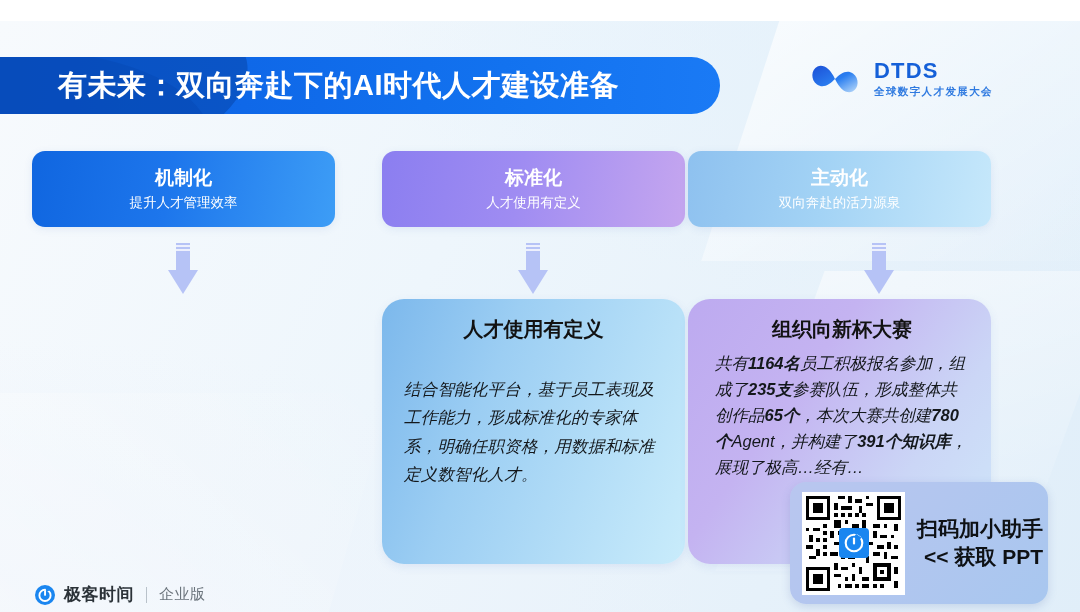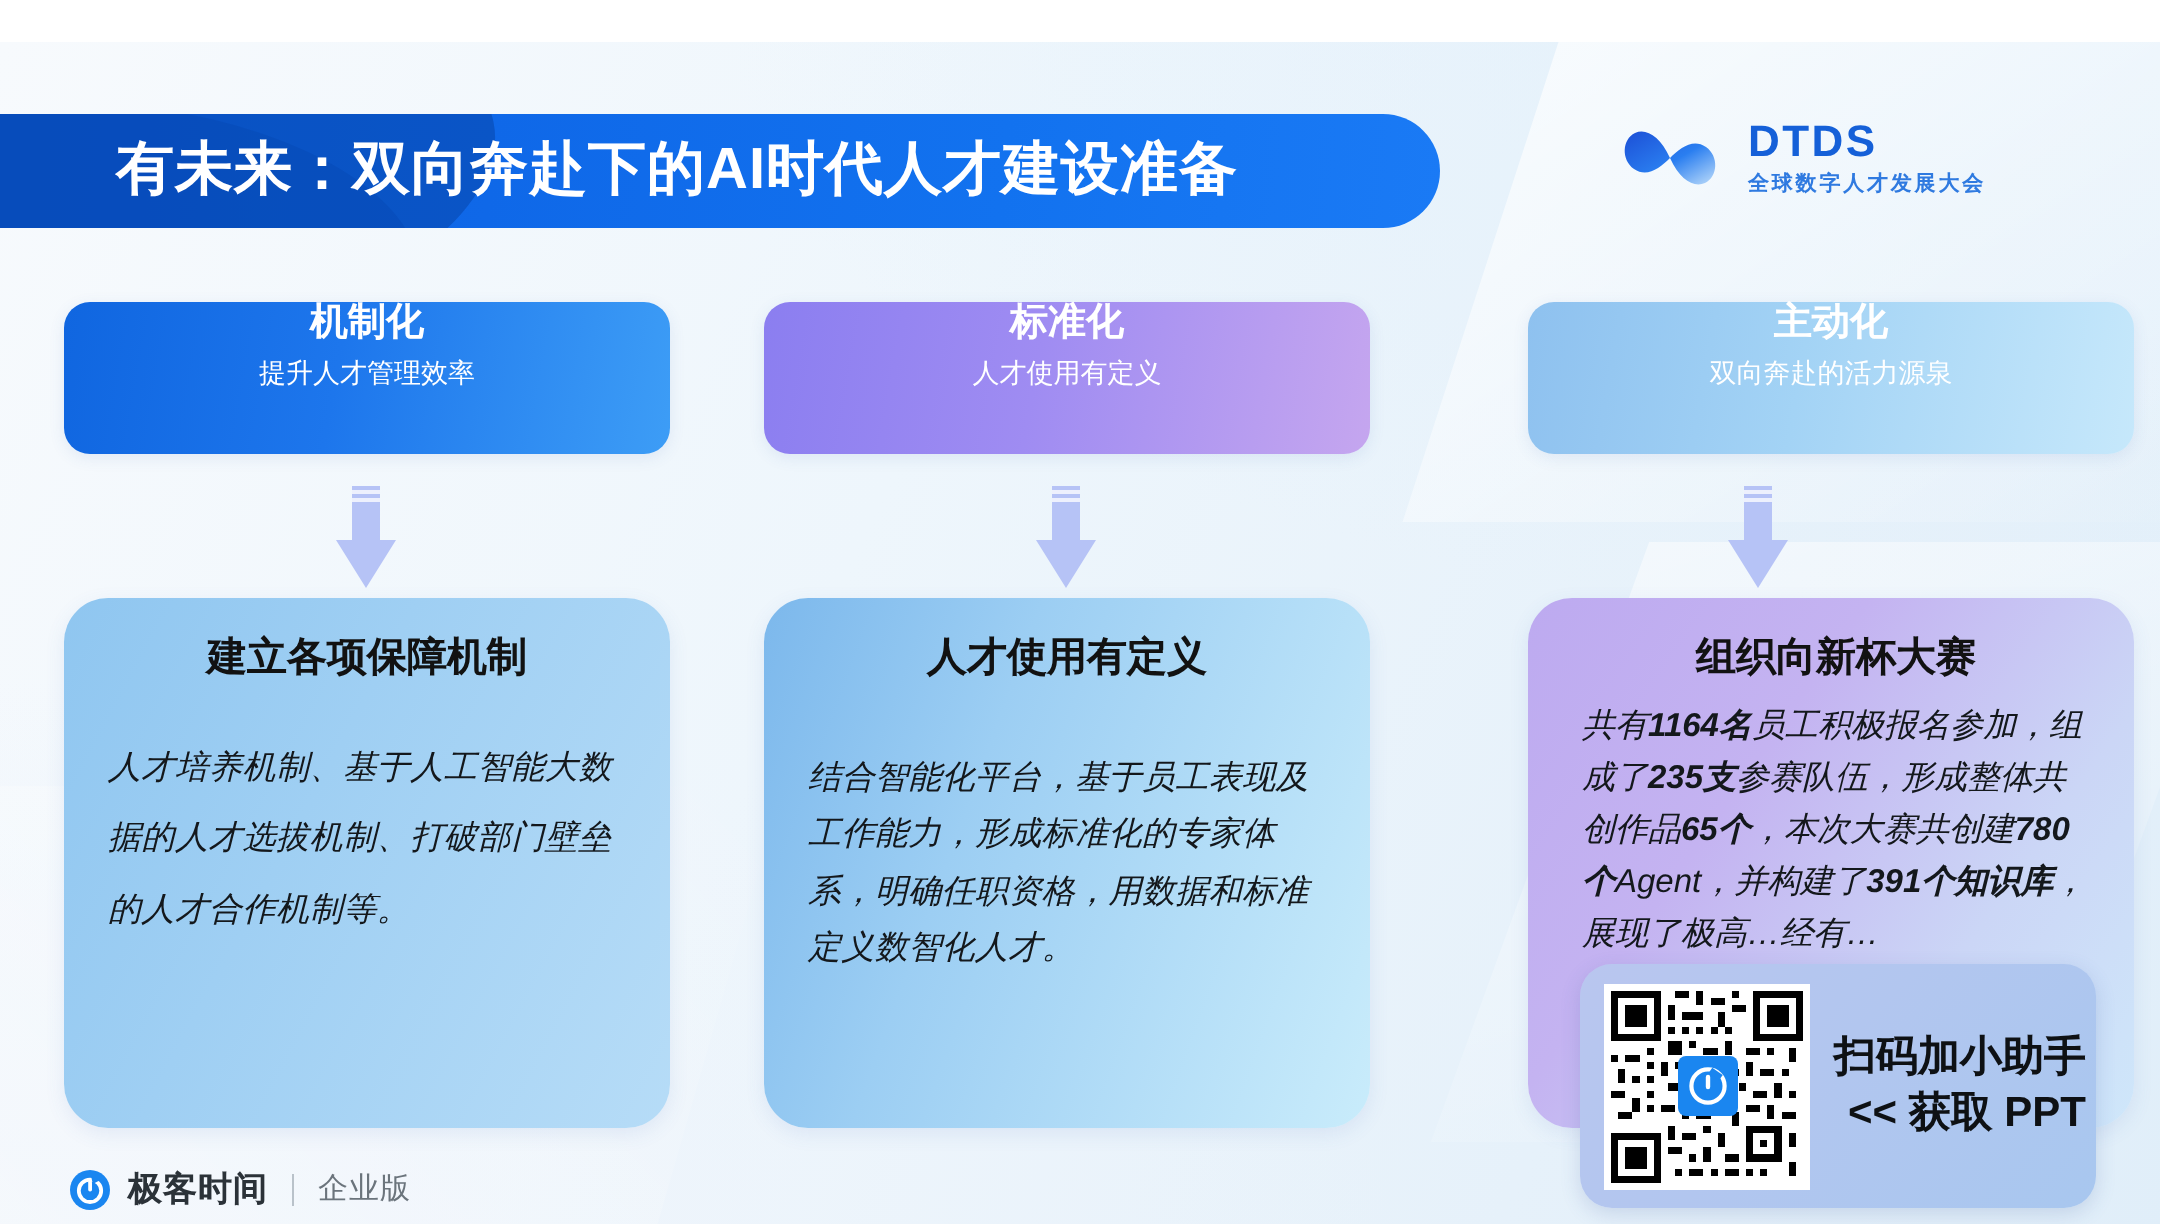--- a/index.html
+++ b/index.html
@@ -97,29 +97,29 @@
     color: #1560d8; letter-spacing: 1.2px;
     line-height: 1.05;
   }
   #brand-sub {
     font-size: 10.5px; font-weight: bold;
     color: #2f7ae0; letter-spacing: 1.4px;
     margin-top: 3px;
   }
   .col-1 { left: 32px; }
   .col-2 { left: 382px; }
-  .col-3 { left: 764px; }
+  .col-3 { left: 688px; }
 
   .head-card {
     position: absolute; top: 130px;
     width: 303px; height: 76px;
     border-radius: 13px;
     color: #ffffff;
     display: flex; flex-direction: column;
-    align-items: center; 
+    align-items: center; justify-content: center;
     box-shadow: 0 2px 8px rgba(60,100,180,0.10);
   }
   .head-card .h-title { font-size: 19px; font-weight: bold; line-height: 1.15; }
   .head-card .h-sub { font-size: 13.5px; margin-top: 6px; line-height: 1.15; }
 
   .hc-1 { background: linear-gradient(100deg, #1066e0 0%, #1d76ec 45%, #3d9df6 100%); }
   .hc-2 { background: linear-gradient(100deg, #8b7ef0 0%, #9f8cf2 45%, #c5a6ef 100%); }
   .hc-3 { background: linear-gradient(100deg, #8ec1ef 0%, #a3d3f5 45%, #c6e8fb 100%); }
 
   
@@ -271,24 +271,20 @@
     </div>
   </div>
 
   <div class="head-card hc-1 col-1">
     <span class="h-title">机制化</span>
     <span class="h-sub">提升人才管理效率</span>
   </div>
   <div class="arrow ar-1">
     <div class="stem"></div>
       <div class="headtri"></div>
-  </div>
-  <div class="body-card bc-1 col-1">
-    <span class="b-title">建立各项保障机制</span>
-    <span class="b-body">人才培养机制、基于人工智能大数据的人才选拔机制、打破部门壁垒的人才合作机制等。</span>
   </div>
 
   <div class="head-card hc-2 col-2">
     <span class="h-title">标准化</span>
     <span class="h-sub">人才使用有定义</span>
   </div>
   <div class="arrow ar-2">
     <div class="stem"></div>
       <div class="headtri"></div>
   </div>

